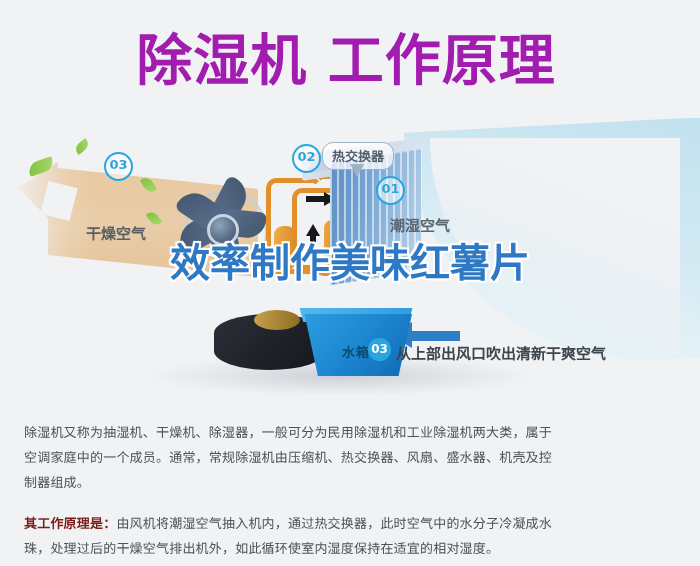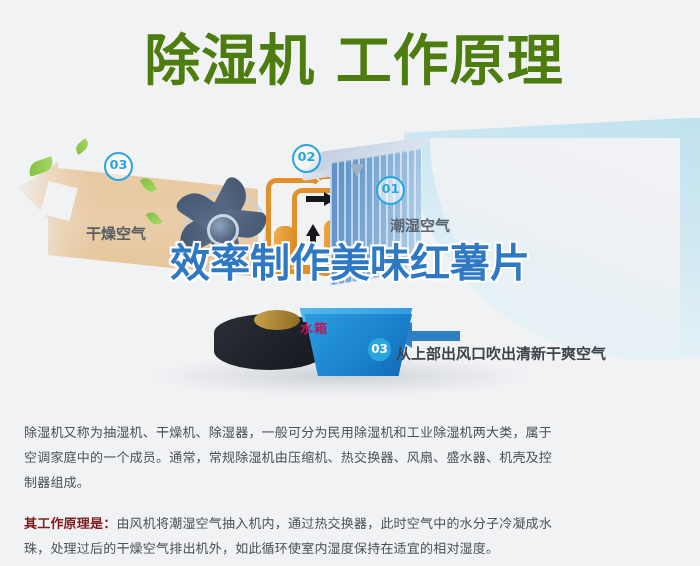--- a/index.html
+++ b/index.html
@@ -29,24 +29,23 @@
   }
   .title-text {
     position: absolute;
     left: 0; top: 30px;
     width: 692px;
     text-align: center;
     font-size: 56px;
     line-height: 62px;
     font-weight: 700;
     letter-spacing: 1px;
-    color: #4d7c0f;
+    color: #a21caf;
     white-space: nowrap;
     font-family: "DejaVu Sans", "Liberation Sans", sans-serif;
-    padding-left: 8px;
   }
 
   
   .stage {
     position: absolute;
     left: 0; top: 118px;
     width: 700px;
     height: 288px;
     background: #f1f2f4;
     overflow: hidden;
@@ -252,23 +251,24 @@
   }
   .tank-lip {
     position: absolute;
     left: 296px; top: 190px;
     width: 120px; height: 14px;
     background: linear-gradient(100deg, #55b9ec 0%, #2e9be0 100%);
     clip-path: polygon(3% 0%, 97% 0%, 94% 100%, 6% 100%);
   }
   .tank-label {
     position: absolute;
-    left: 300px; top: 200px;
+    left: 300px; top: 224px;
     width: 112px;
-    color: #be185d;
+    text-align: center;
+    color: #0c4a6e;
     font-size: 13px;
     font-weight: 700;
     letter-spacing: 1px;
     font-family: "DejaVu Sans", "Liberation Sans", sans-serif;
   }
   .base-dark {
     position: absolute;
     left: 214px; top: 196px;
     width: 112px; height: 56px;
     background: linear-gradient(135deg, #2b2f37 0%, #14171c 100%);
@@ -464,20 +464,21 @@
       <div class="base-dark"></div>
       <div class="base-gold"></div>
       <div class="tank-lip"></div>
       <div class="tank"></div>
       <div class="tank-label">水箱</div>
 
       <div class="badge badge-03a">03</div>
       <div class="lbl lbl-dry">干燥空气</div>
 
       <div class="badge badge-02">02</div>
+      <div class="bubble">热交换器</div>
       <div class="bubble-tail"></div>
 
       <div class="badge badge-01">01</div>
       <div class="lbl lbl-humid">潮湿空气</div>
 
       <div class="badge-03b">03</div>
       <div class="step-line step-3">从上部出风口吹出清新干爽空气</div>
 
     </div>
   </div>

